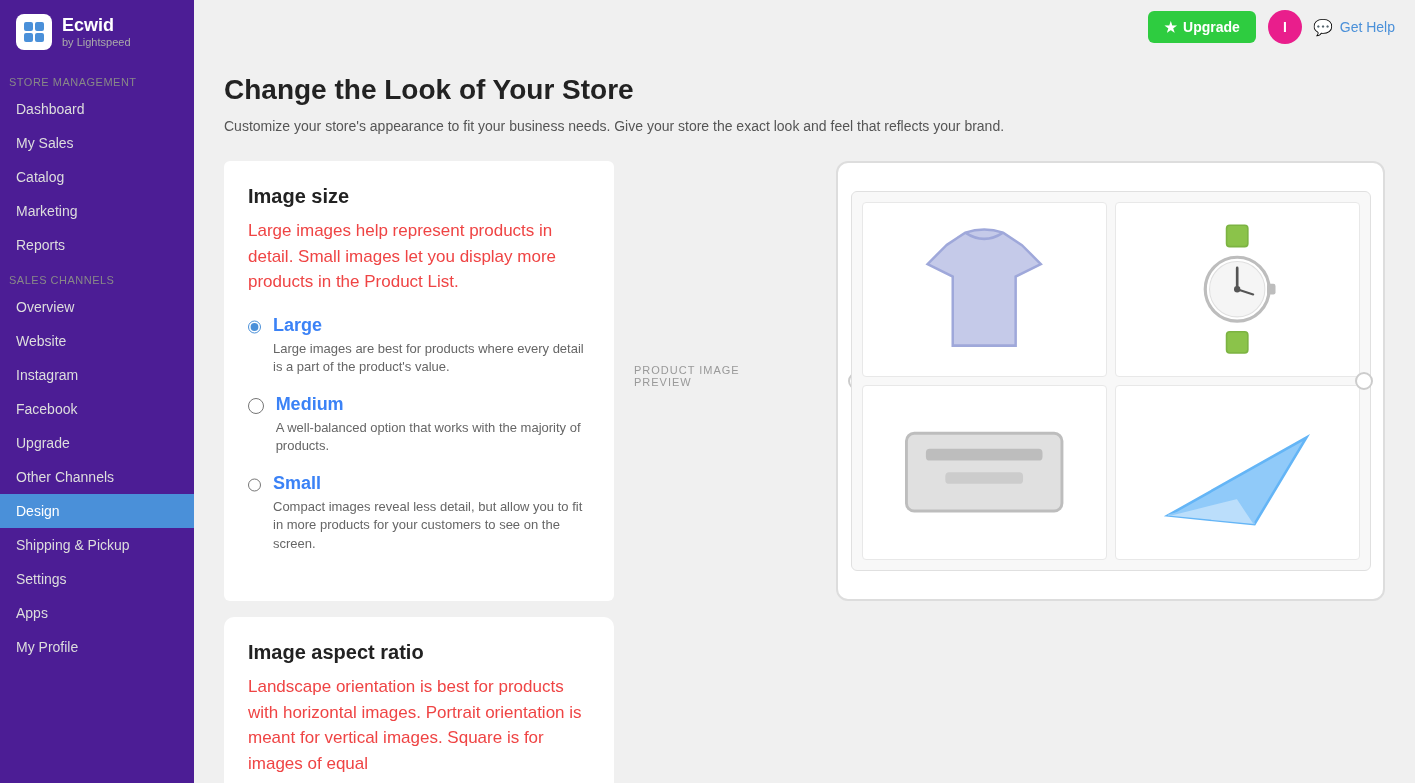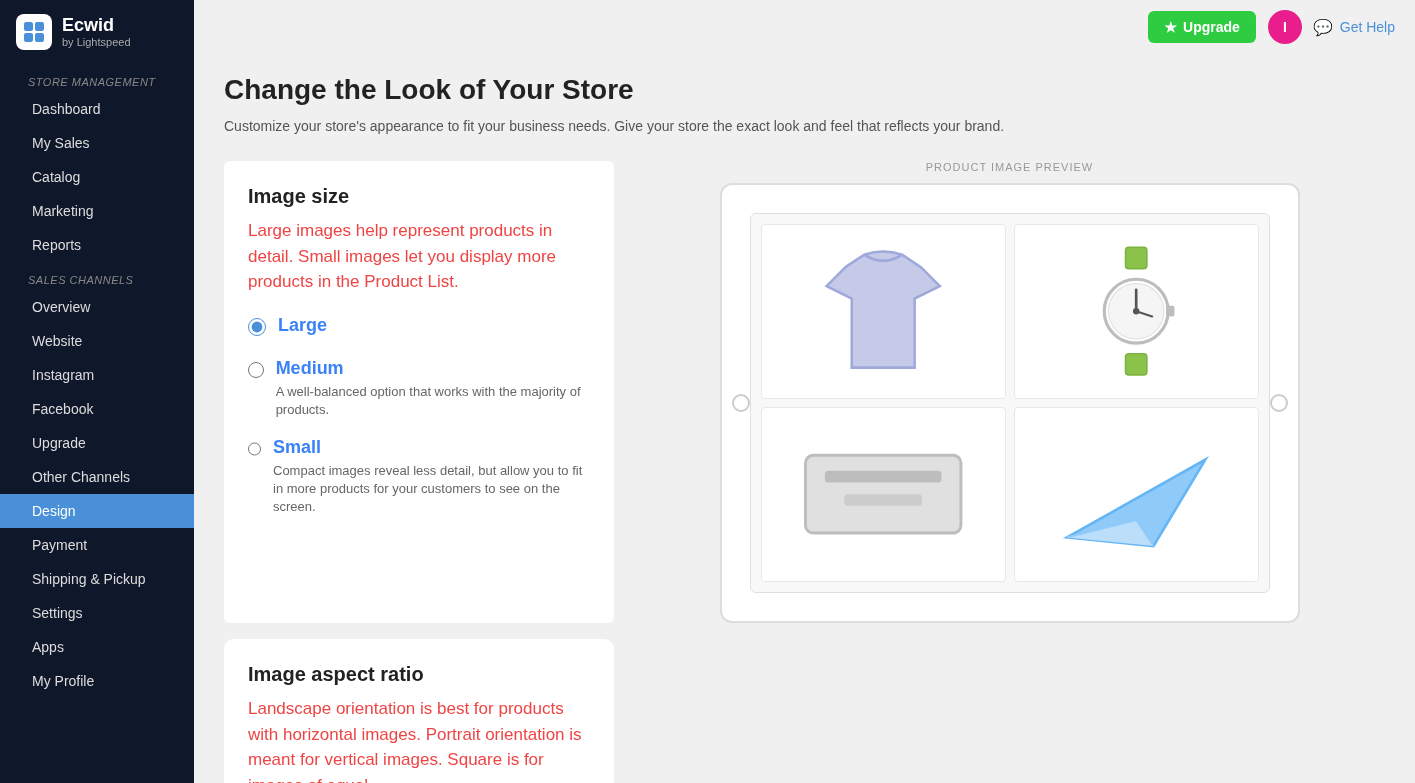--- a/index.html
+++ b/index.html
@@ -2,21 +2,21 @@
 <html><head>
   <meta charset="utf-8">
   <style>
     * { margin: 0; padding: 0; box-sizing: border-box; }
     body { font-family: -apple-system, BlinkMacSystemFont, 'Segoe UI', sans-serif; display: flex; height: 783px; overflow: hidden; background: #f0f0f0; }
 
     
     #sidebar {
       width: 194px;
       min-width: 194px;
-      background: #0f172a;
+      background: #4c1d95;
       color: #fff;
       display: flex;
       flex-direction: column;
       height: 100%;
       overflow-y: auto;
     }
     .sidebar-logo {
       display: flex;
       align-items: center;
       gap: 10px;
@@ -32,27 +32,26 @@
     .logo-icon svg { width: 24px; height: 24px; }
     .logo-text { line-height: 1.2; }
     .logo-text .brand { font-size: 18px; font-weight: 700; color: #fff; }
     .logo-text .sub { font-size: 11px; color: #aaa; text-align: center; }
 
     .sidebar-section-label {
       font-size: 11px;
       color: #888;
       text-transform: uppercase;
       letter-spacing: 0.5px;
-      padding: 12px 28px 4px;
-      font-style: italic;
+      padding: 12px 9px 4px;
     }
     .sidebar-item {
       display: flex;
       align-items: center;
-      padding: 9px 32px;
+      padding: 9px 16px;
       font-size: 14px;
       color: #ddd;
       cursor: pointer;
       border-radius: 0;
     }
     .sidebar-item.active { background: #4a90d9; color: #fff; border-radius: 0; }
 
     
     #main {
       flex: 1;
@@ -156,22 +155,23 @@
       width: 18px; height: 18px;
       cursor: pointer;
     }
     .radio-label { font-size: 18px; font-weight: 600; color: #3b82f6; margin-bottom: 4px; }
     .radio-desc { font-size: 13px; color: #666; line-height: 1.4; }
 
     
     .preview-container {
       flex: 1;
       display: flex;
-      flex-direction: column;
-      align-items: center;
+      flex-direction: row;
+      align-items: center;
+      gap: 44px;
     }
     .preview-label {
       font-size: 11px;
       color: #999;
       letter-spacing: 1px;
       text-transform: uppercase;
       margin-bottom: 10px;
     }
     .preview-box {
       background: #fff;
@@ -267,21 +267,20 @@
 
   <div class="sidebar-section-label">Sales channels</div>
   <div class="sidebar-item">Overview</div>
   <div class="sidebar-item">Website</div>
   <div class="sidebar-item">Instagram</div>
   <div class="sidebar-item">Facebook</div>
   <div class="sidebar-item">Upgrade</div>
   <div class="sidebar-item">Other Channels</div>
 
   <div class="sidebar-item active">Design</div>
-  <div class="sidebar-item">Payment</div>
   <div class="sidebar-item">Shipping &amp; Pickup</div>
   <div class="sidebar-item">Settings</div>
   <div class="sidebar-item">Apps</div>
   <div class="sidebar-item">My Profile</div>
 </nav>
 
 <div id="main">
 
   <div id="topbar">
     <button class="upgrade-btn">
@@ -302,20 +301,21 @@
     <div class="content-row">
 
       <div class="card">
         <div class="card-title">Image size</div>
         <div class="card-desc">Large images help represent products in detail. Small images let you display more products in the Product List.</div>
 
         <div class="radio-option">
           <input type="radio" name="imagesize" id="large" checked="" style="">
           <div>
             <div class="radio-label">Large</div>
+            <div class="radio-desc">Large images are best for products where every detail is a part of the product's value.</div>
           </div>
         </div>
 
         <div class="radio-option">
           <input type="radio" name="imagesize" id="medium" style="">
           <div>
             <div class="radio-label">Medium</div>
             <div class="radio-desc">A well-balanced option that works with the majority of products.</div>
           </div>
         </div>

